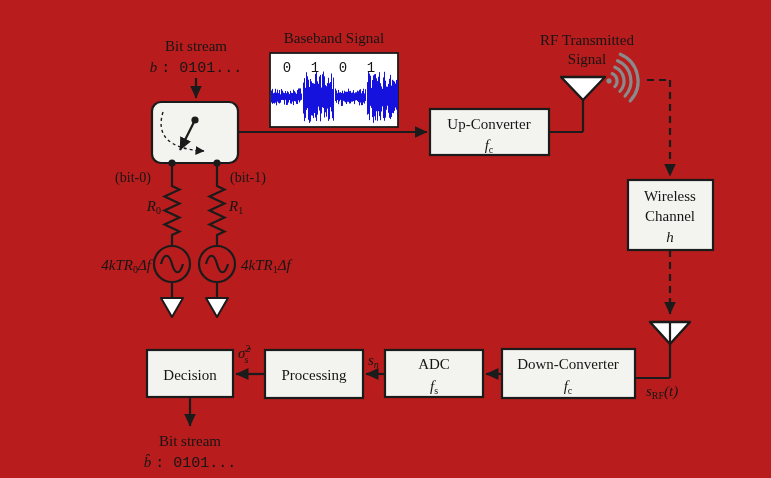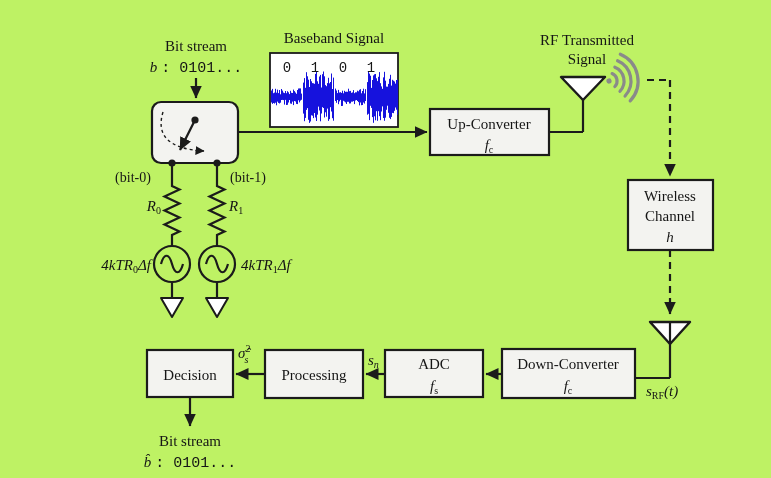--- a/index.html
+++ b/index.html
@@ -1,19 +1,19 @@
 <!DOCTYPE html>
 <html style="--line: #1b1b1b; --boxfill: #f3f3f0; --blue: #1612dd; --gray: #8a8a8a;"><head>
 <meta charset="utf-8">
 <style>
   :root{
     --line:#1b1b1b; --boxfill:#f3f3f0; --blue:#1612dd; --gray:#8a8a8a;
   }
   html,body{margin:0;padding:0;background:#ffffff;}
-  .canvas{width:771px;height:478px;position:relative;background:#bef264;overflow:hidden;}
+  .canvas{width:771px;height:478px;position:relative;background:#b91c1c;overflow:hidden;}
   svg{display:block;}
   text{font-family:"Liberation Serif","DejaVu Serif",serif;font-size:15px;fill:#151515;}
   .mid{text-anchor:middle;}
   .end{text-anchor:end;}
   .it{font-style:italic;}
   .mono{font-family:"Liberation Mono","DejaVu Sans Mono",monospace;}
   .bits{font-family:"Liberation Mono","DejaVu Sans Mono",monospace;font-size:14px;}
   .small{font-size:14px;}
   .sub{font-size:10px;}
   .sup{font-size:10px;}

